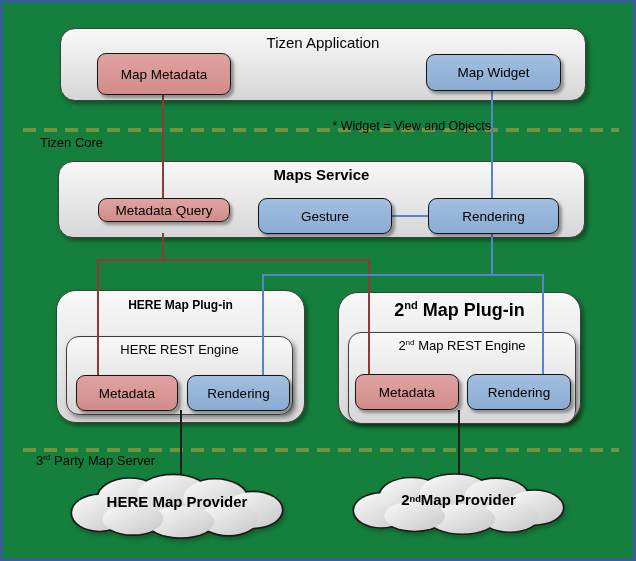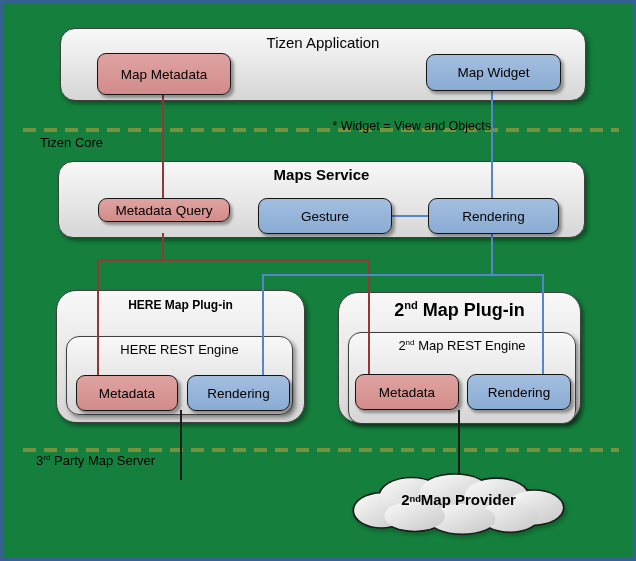--- a/index.html
+++ b/index.html
@@ -114,20 +114,27 @@
   </div>
   <div class="rbox" style="left:352px; top:371px; width:104px; height:36px;">
     <span>Metadata</span>
   </div>
   <div class="bbox" style="left:464px; top:371px; width:104px; height:36px;">
     <span>Rendering</span>
   </div>
 
   <div class="lbl" style="left:33px; top:450px; font-size:13px; z-index:2;"><span>3</span><sup>rd</sup><span> Party Map Server</span></div>
 
+  <div class="cloud" style="left:60px; top:464px; width:228px; height:74px;">
+    <svg width="228" height="74" viewBox="0 0 300 100" preserveAspectRatio="none">
+      <use href="#cloud-g" xlink:href="#cloud-g" fill="url(#cloudGrad)" stroke="#1a1a1a" stroke-width="4.5"></use>
+      <use href="#cloud-g" xlink:href="#cloud-g" fill="url(#cloudGrad)" stroke="none"></use>
+    </svg>
+    <div class="cloudtext">HERE Map Provider</div>
+  </div>
   <div class="cloud" style="left:342px; top:464px; width:227px; height:70px;">
     <svg width="227" height="70" viewBox="0 0 300 100" preserveAspectRatio="none">
       <use href="#cloud-g" xlink:href="#cloud-g" fill="url(#cloudGrad)" stroke="#1a1a1a" stroke-width="4.5"></use>
       <use href="#cloud-g" xlink:href="#cloud-g" fill="url(#cloudGrad)" stroke="none"></use>
     </svg>
     <div class="cloudtext">
         <span>2</span>
         <sup>nd</sup>
         <span> Map Provider</span>
       </div>

